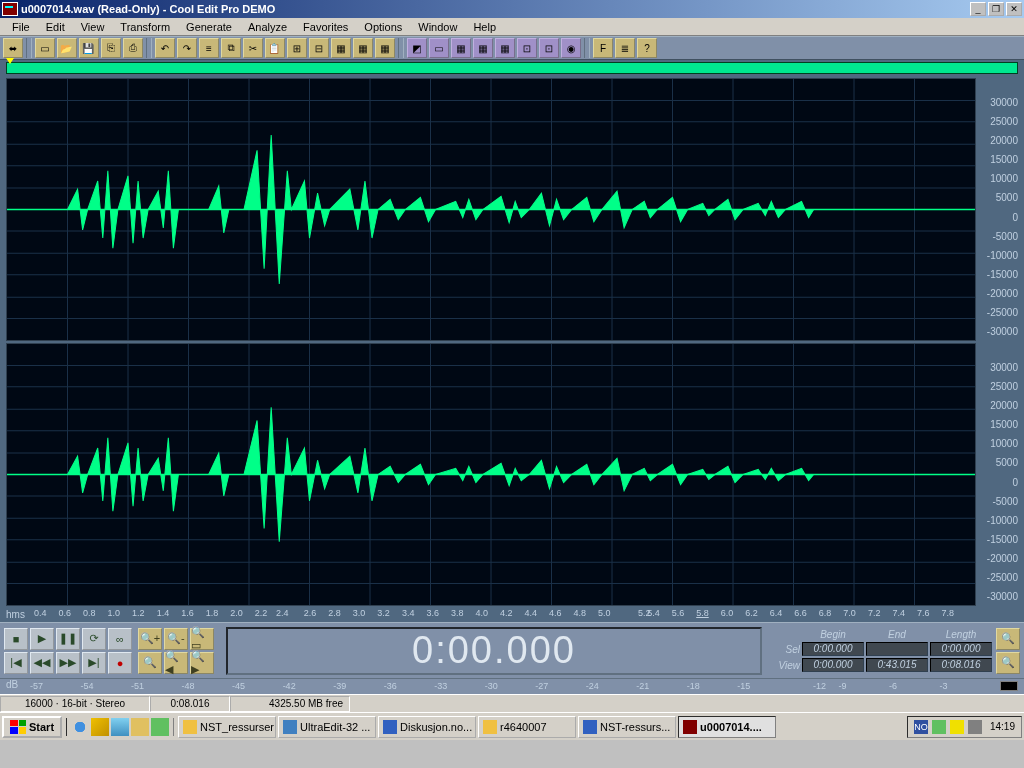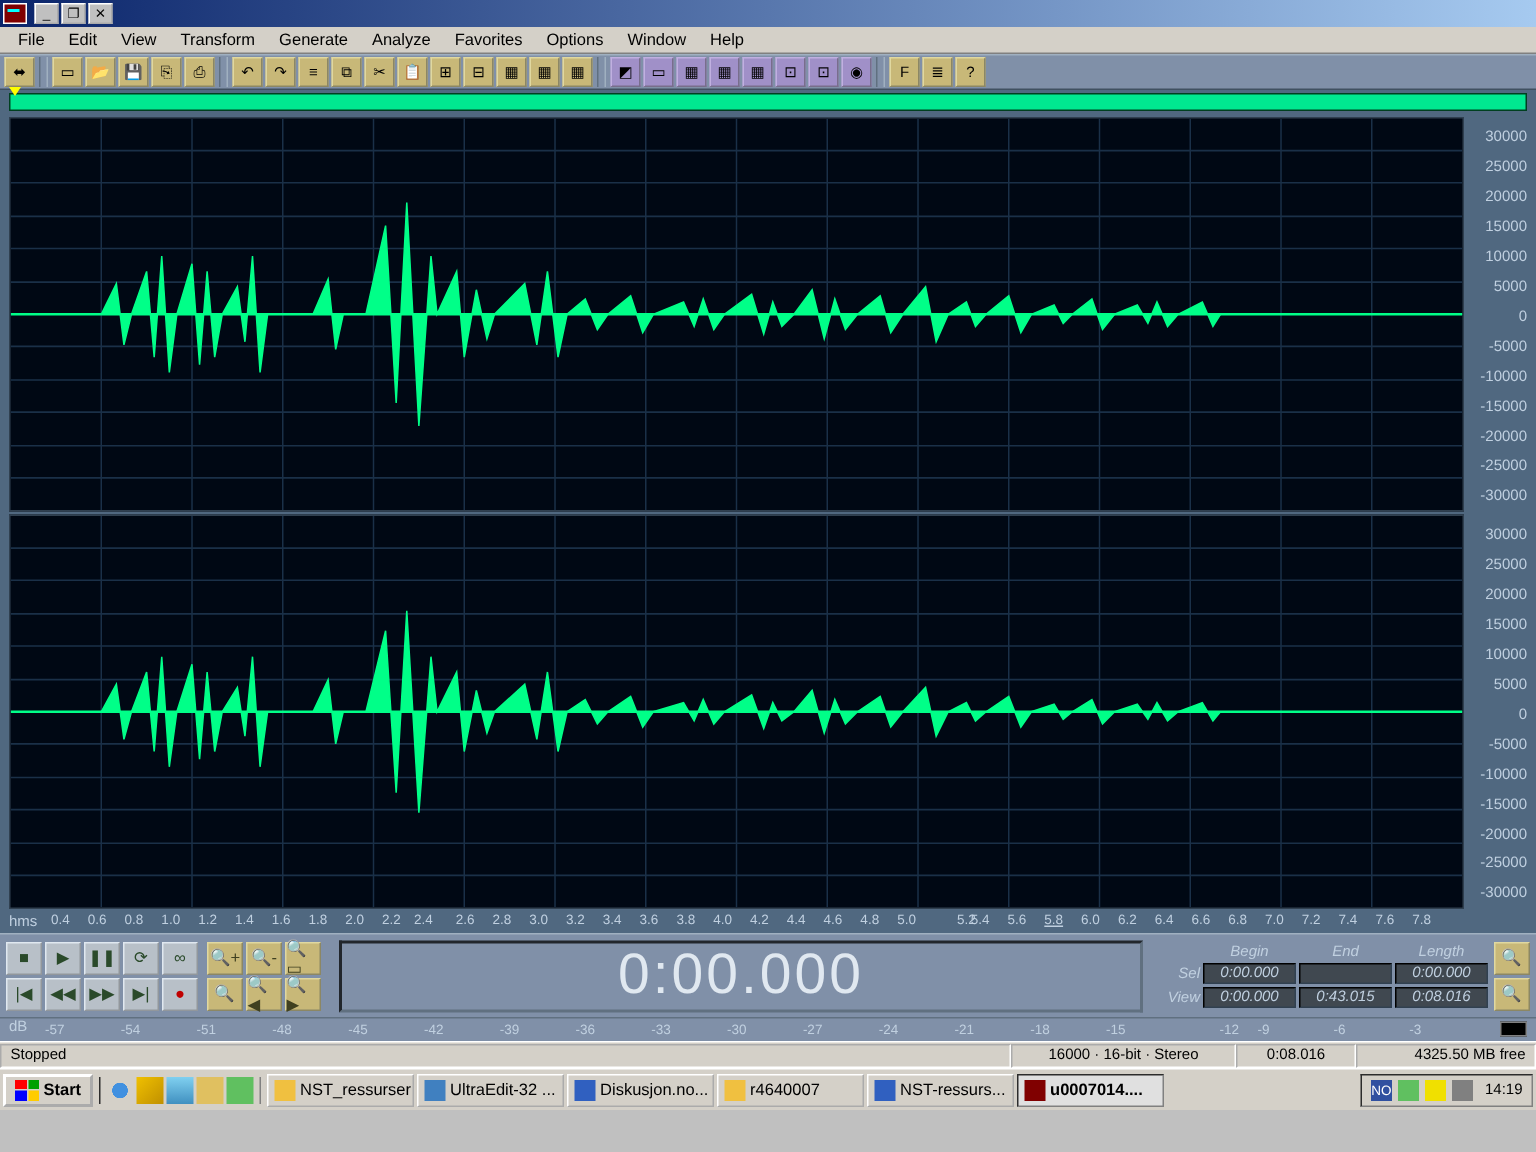--- a/index.html
+++ b/index.html
@@ -24,21 +24,21 @@
 .overview-bar { height:12px; background:#00e890; border:1px solid #004020; }
 .overview-marker { position:absolute; left:6px; top:-2px; width:0; height:0; border-left:4px solid transparent; border-right:4px solid transparent; border-top:6px solid #ffff00; }
 
 .wave-area { height:530px; background:#506880; display:flex; }
 .waves { flex:1; display:flex; flex-direction:column; }
 .wave-ch { flex:1; background:#000814; position:relative; border:1px solid #304050; margin:2px 0 0 6px; overflow:hidden; }
 .wave-ch svg { width:100%; height:100%; display:block; }
 .grid line { stroke:#1a3048; stroke-width:1; }
 .wave-path { stroke:#00ff88; stroke-width:1; fill:#00ff88; }
 .amp-scale { width:48px; display:flex; flex-direction:column; }
-.amp-ch { flex:1; background:#506880; position:relative; margin:5px 2px 0 0; }
+.amp-ch { flex:1; background:#506880; position:relative; margin:16px 2px 0 0; }
 .amp-ch span { position:absolute; right:4px; color:#c0d0e0; font-size:10px; text-align:right; }
 
 .time-ruler { height:16px; background:#506880; display:flex; align-items:center; padding-left:6px; position:relative; }
 .time-ruler .hms { color:#c0d0e0; font-size:10px; margin-right:6px; }
 .time-ruler .tick { position:absolute; color:#c0d0e0; font-size:9px; top:2px; }
 
 .transport { height:56px; background:#8090a8; display:flex; align-items:center; padding:4px; border-top:1px solid #a0b0c0; }
 .tctrl { display:flex; flex-direction:column; gap:2px; margin-right:6px; }
 .trow { display:flex; gap:2px; }
 .tpbtn { width:24px; height:22px; background:#b8c0c8; border:1px outset #e0e8f0; display:flex; align-items:center; justify-content:center; font-size:11px; color:#2a4a2a; }
@@ -78,20 +78,21 @@
 .taskbtn .ico { width:14px; height:14px; margin-right:3px; flex-shrink:0; }
 .tray { height:22px; border:1px inset #808080; padding:0 6px; display:flex; align-items:center; gap:4px; margin-left:auto; }
 .tray .ti { width:14px; height:14px; }
 .tray .clock { font-size:10px; margin-left:4px; }
 </style>
 </head>
 <body>
 
 <div class="titlebar">
   <div class="icon"></div>
+  <span class="title">u0007014.wav (Read-Only) - Cool Edit Pro DEMO</span>
   <div class="winbtns">
     <div class="winbtn">_</div>
     <div class="winbtn">❐</div>
     <div class="winbtn">✕</div>
   </div>
 </div>
 
 <div class="menubar">
   <span>File</span>
   <span>Edit</span>
@@ -372,21 +373,20 @@
       <span class="dbv" style="left: 737.368px;">-15</span>
       <span class="dbv" style="left: 813px;">-12</span>
       <span class="dbv" style="left: 838.421px;">-9</span>
       <span class="dbv" style="left: 888.947px;">-6</span>
       <span class="dbv" style="left: 939.474px;">-3</span>
     </div>
   <div class="dbmark"></div>
 </div>
 
 <div class="statusbar">
-  <div class="cell flex">Stopped</div>
   <div class="cell" style="width:150px;text-align:center">16000 · 16-bit · Stereo</div>
   <div class="cell" style="width:80px;text-align:center">0:08.016</div>
   <div class="cell" style="width:120px;text-align:right">4325.50 MB free</div>
 </div>
 
 <div class="taskbar">
   <div class="startbtn">
     <div class="winlogo">
         <div></div>
         <div></div>

